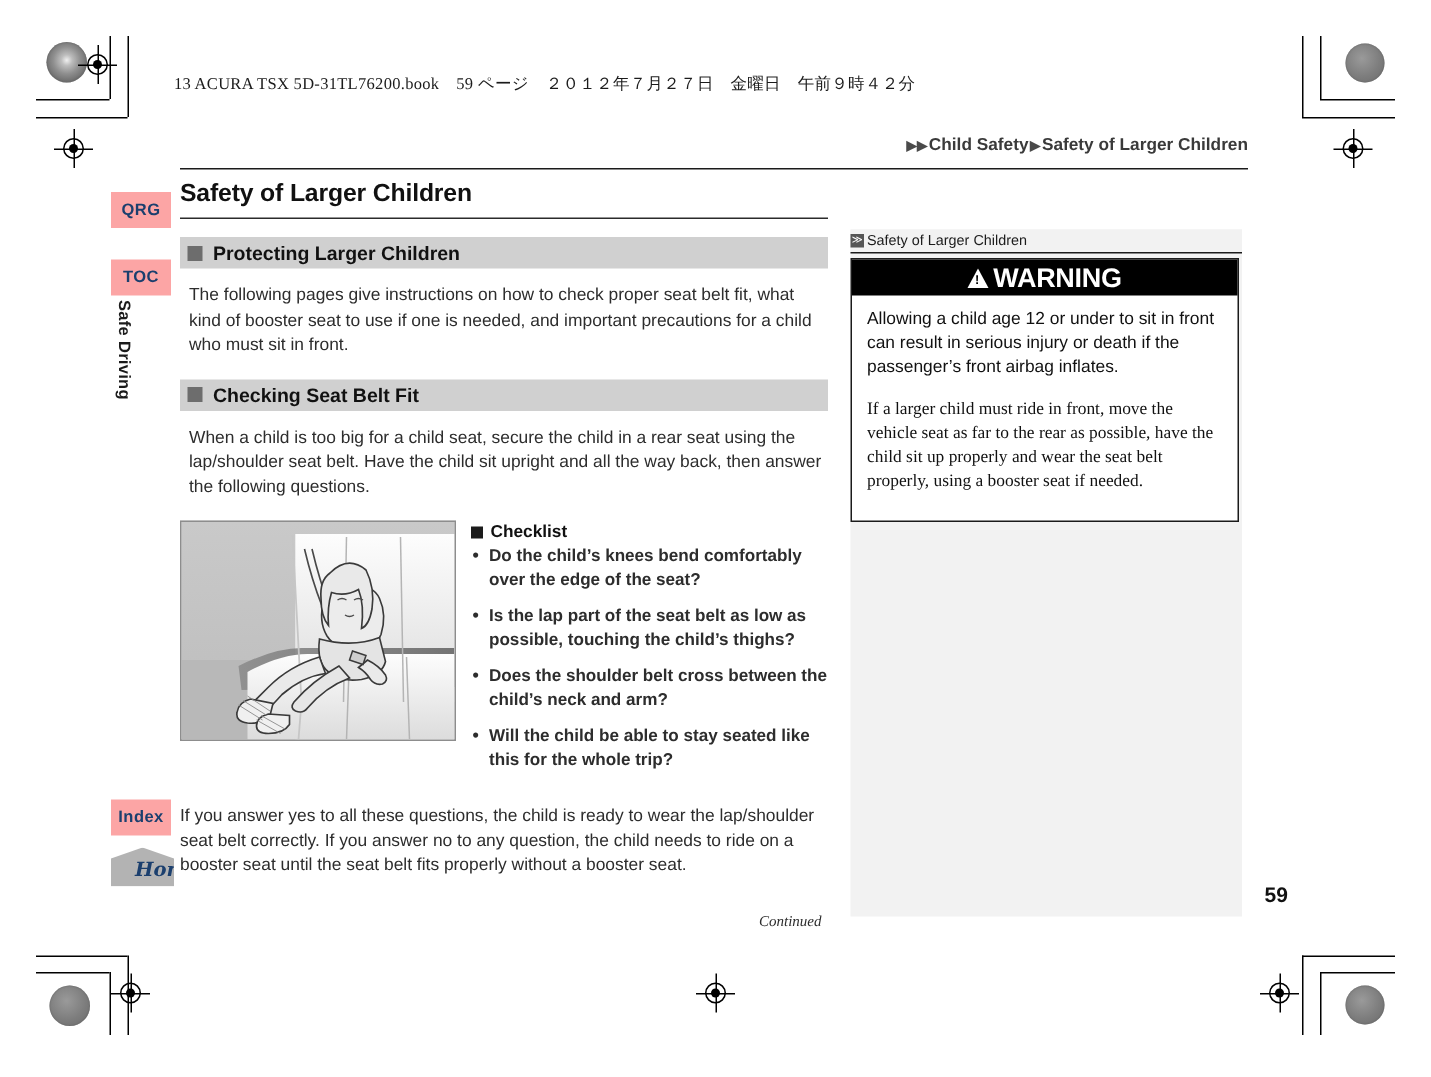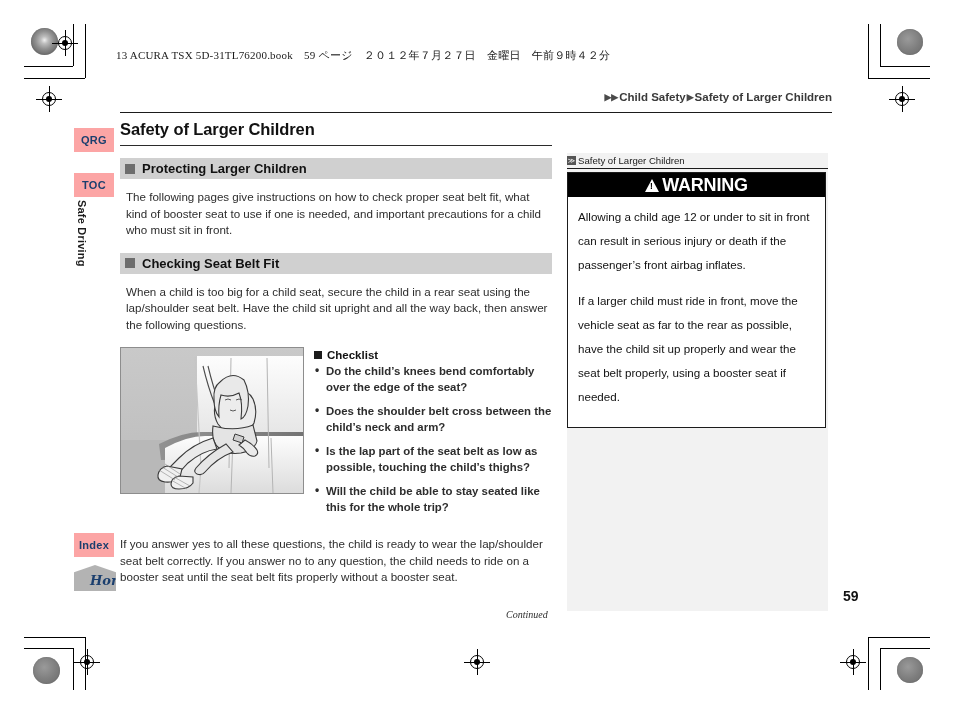--- a/index.html
+++ b/index.html
@@ -147,23 +147,23 @@
   }
   .warn-head .tri:after{
     content:"!";position:absolute;left:-2.2px;top:3px;color:#000;font-size:8.5px;
     font-weight:bold;line-height:1;
   }
   .warn-head .wtxt{
     color:#fff;font-size:18px;font-weight:bold;letter-spacing:-.2px;line-height:1;
   }
   .warn-body{padding:8px 10px 10px 10px;}
   .warn-body p{
-    font-size:11.6px;line-height:24px;color:#111;margin:0 0 12px 0;
-  }
-  .warn-body p:last-child{margin-bottom:8px;}
+    font-size:11.6px;line-height:16px;color:#111;margin:0 0 12px 0;
+  }
+  .warn-body p:last-child{margin-bottom:8px;font-family:Liberation Serif, serif;}
 
   
   .continued{
     position:absolute;left:506px;top:609px;font-size:10px;font-style:italic;color:#2d2d2d;
     font-family:"Liberation Serif", serif;
   }
   .pageno{
     position:absolute;left:843px;top:588px;font-size:14px;font-weight:bold;color:#111;
   }
 </style>
@@ -346,22 +346,22 @@
         </svg>
       </div>
 
       <div class="checklist">
         <div class="cl-head">
           <span class="sq"></span>
           <span>Checklist</span>
         </div>
         <ul class="cl">
           <li>Do the child’s knees bend comfortably over the edge of the seat?</li>
+          <li>Is the lap part of the seat belt as low as possible, touching the child’s thighs?</li>
           <li>Does the shoulder belt cross between the child’s neck and arm?</li>
-          <li>Is the lap part of the seat belt as low as possible, touching the child’s thighs?</li>
           <li>Will the child be able to stay seated like this for the whole trip?</li>
         </ul>
       </div>
     </div>
 
     <p class="tail">If you answer yes to all these questions, the child is ready to wear the lap/shoulder seat belt correctly. If you answer no to any question, the child needs to ride on a booster seat until the seat belt fits properly without a booster seat.</p>
   </div>
 
   <div class="side">
     <div class="side-label">

